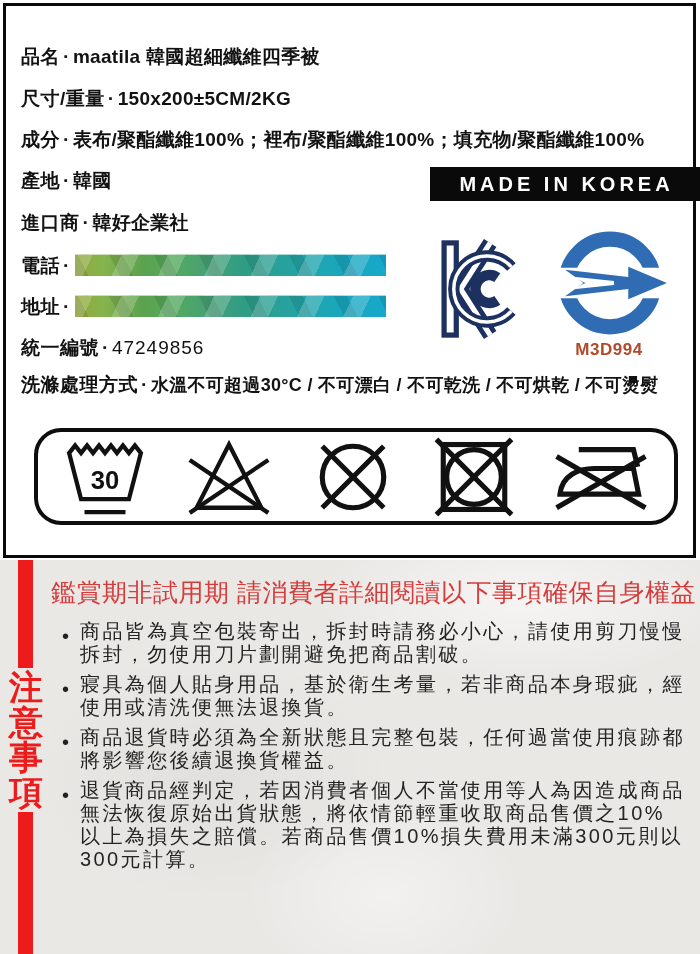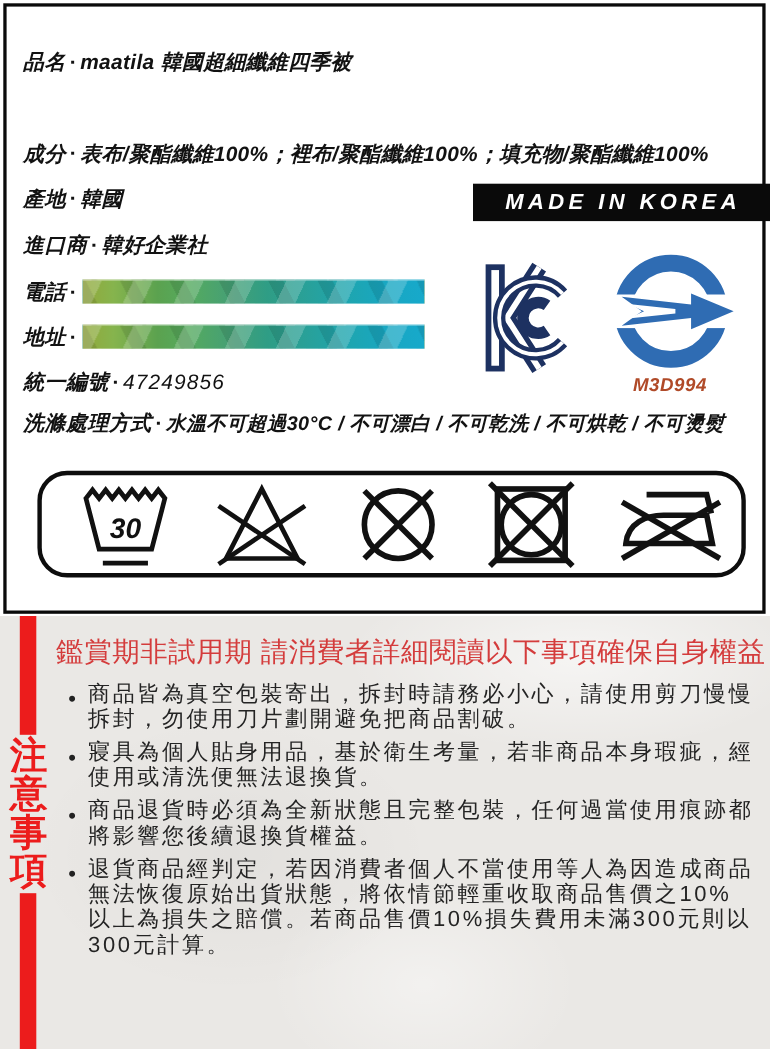--- a/index.html
+++ b/index.html
@@ -5,21 +5,21 @@
   * { margin:0; padding:0; box-sizing:border-box; }
   body {
     width:700px; height:954px; background:#ffffff;
     font-family:"Liberation Sans", sans-serif; position:relative; overflow:hidden;
   }
   .page { position:absolute; inset:0; }
 
   
   .spec-box {
     position:absolute; left:3px; top:3px; width:693px; height:555px;
-    background:#fff; border:3px solid #0a0a0a;font-style:italic;
+    background:#fff; border:3px solid #0a0a0a;
   }
   .row { position:absolute; left:15px; white-space:nowrap; color:#121212; font-size:19px; }
   .row .lbl { font-weight:700; letter-spacing:0.5px; }
   .row .sq  { font-size:11px; vertical-align:3px; margin:0 5px 0 4px; }
   .row .val { font-weight:600; letter-spacing:0.3px; }
   .row .val-plain { font-weight:400; letter-spacing:1px; }
   .r-name    { top:38px; }
   .r-size    { top:80px; }
   .r-mat     { top:121px; }
   .r-origin  { top:162px; }
@@ -46,21 +46,21 @@
   }
 
   .kc-logo   { position:absolute; left:432px; top:226px; }
   .bsmi-logo { position:absolute; left:551px; top:224px; }
   .cert-code { position:absolute; left:560px; top:334px; width:86px; text-align:center;
                font-size:17px; font-weight:700; color:#b04a28; letter-spacing:0.5px; }
 
   .care-box {
     position:absolute; left:28px; top:422px; width:644px; height:97px;
     border:4px solid #0d0d0d; border-radius:27px;
-    display:flex; align-items:center; justify-content:flex-end; padding:0 14px;gap:33px;
+    display:flex; align-items:center; justify-content:center; padding:0 14px;gap:33px;
   }
   .care-box svg { display:block; }
 
   
   .notice {
     position:absolute; left:0; top:560px; width:700px; height:394px;
     background:
       radial-gradient(ellipse 300px 120px at 75% 10%, rgba(255,255,255,0.55), rgba(255,255,255,0) 70%),
       radial-gradient(ellipse 260px 180px at 30% 55%, rgba(0,0,0,0.035), rgba(0,0,0,0) 70%),
       radial-gradient(ellipse 200px 140px at 55% 85%, rgba(255,255,255,0.4), rgba(255,255,255,0) 70%),
@@ -87,20 +87,23 @@
 <body>
 
 <div class="page">
 
   <div class="spec-box">
 
     <div class="row r-name">
       <span class="lbl">品名</span><span class="sq">▪</span><span class="val">maatila 韓國超細纖維四季被</span>
     </div>
 
+    <div class="row r-size">
+      <span class="lbl">尺寸/重量</span><span class="sq">▪</span><span class="val">150x200±5CM/2KG</span>
+    </div>
 
     <div class="row r-mat">
       <span class="lbl">成分</span><span class="sq">▪</span><span class="val">表布/聚酯纖維100%；裡布/聚酯纖維100%；填充物/聚酯纖維100%</span>
     </div>
 
     <div class="row r-origin">
       <span class="lbl">產地</span><span class="sq">▪</span><span class="val">韓國</span>
     </div>
 
     <div class="made-in">MADE IN KOREA</div>

